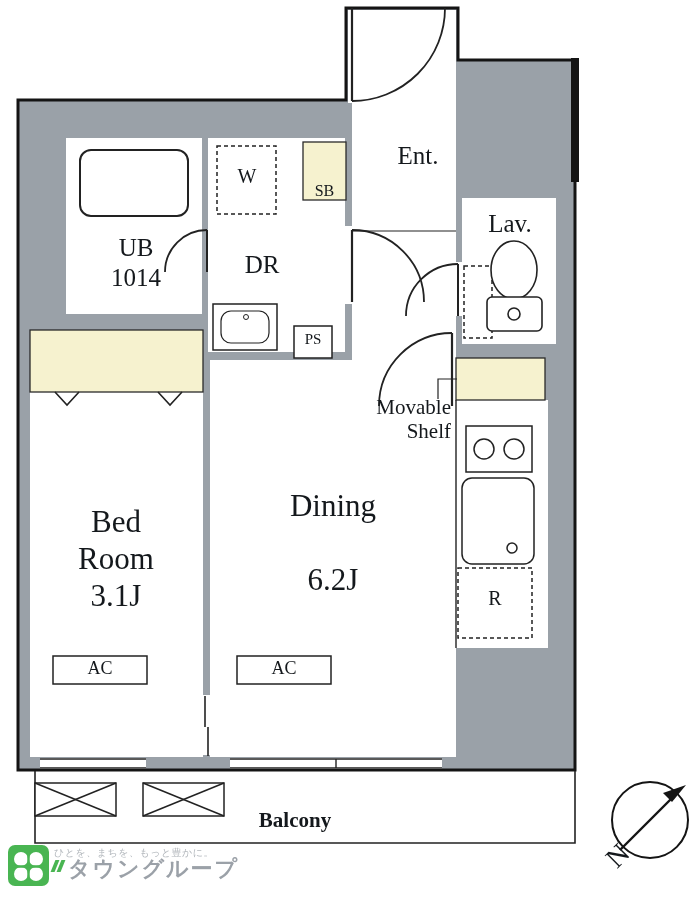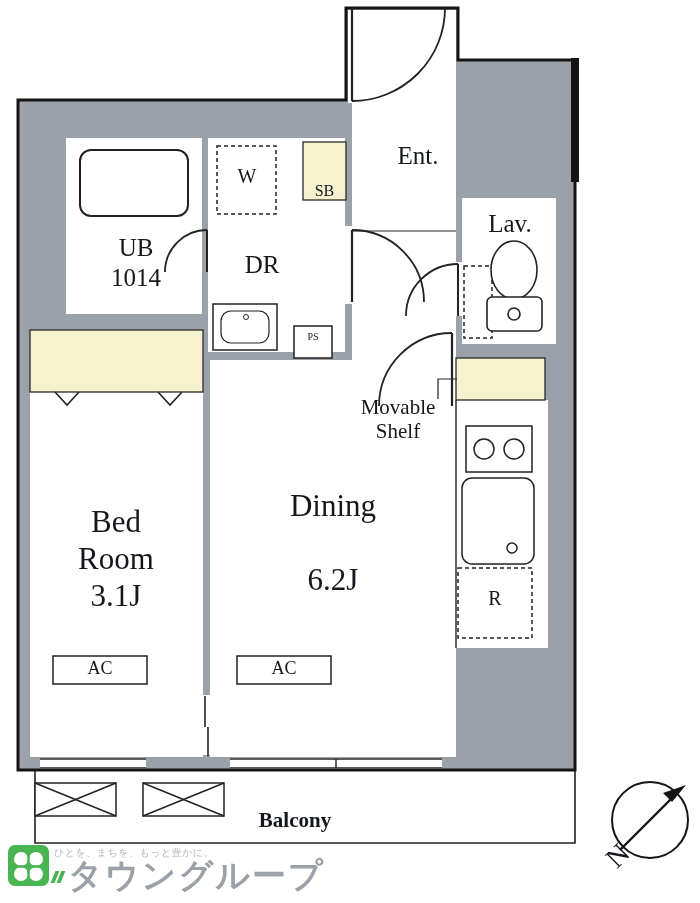--- a/index.html
+++ b/index.html
@@ -6,33 +6,33 @@
   .stage{position:relative;width:700px;height:903px;background:#ffffff;overflow:hidden;
          font-family:"Liberation Serif",serif;}
   .stage svg{position:absolute;left:0;top:0;}
   .lbl{position:absolute;color:#14181c;text-align:center;line-height:1.15;white-space:nowrap;}
   #lbl-ub{left:96px;top:233px;width:80px;font-size:25px;line-height:30px;}
   #lbl-w{left:217px;top:165px;width:60px;font-size:20px;}
   #lbl-sb{left:303px;top:158px;width:43px;font-size:16px;margin-top:24px;}
   #lbl-ent{left:378px;top:142px;width:80px;font-size:25px;}
   #lbl-dr{left:225px;top:251px;width:74px;font-size:25px;}
   #lbl-lav{left:472px;top:210px;width:76px;font-size:25px;text-align:center;}
-  #lbl-ps{left:294px;top:331px;width:38px;font-size:10px;}
+  #lbl-ps{left:294px;top:331px;width:38px;font-size:15px;}
   #lbl-clo{left:63px;top:340px;width:90px;font-size:25px;}
-  #lbl-shelf{left:345px;top:395px;width:106px;font-size:21px;line-height:24px;}
+  #lbl-shelf{left:345px;top:395px;width:106px;font-size:21px;line-height:24px;text-align:right;}
   #lbl-bed{left:41px;top:503px;width:150px;font-size:31px;line-height:37px;}
   #lbl-dk{left:258px;top:487px;width:150px;font-size:31px;line-height:37px;}
   #lbl-ac1{left:53px;top:658px;width:94px;font-size:18px;}
   #lbl-ac2{left:237px;top:658px;width:94px;font-size:18px;}
   #lbl-r{left:458px;top:587px;width:74px;font-size:20px;}
   #lbl-balcony{left:225px;top:808px;width:140px;font-size:21px;font-weight:bold;}
   #lbl-n{left:600px;top:838px;width:44px;height:44px;font-size:28px;transform:rotate(-45deg);}
   #footer-tagline{left:54px;top:847px;font-size:10px;color:#b2b7bc;
                   font-family:"Liberation Sans",sans-serif;text-align:right;letter-spacing:0.5px;}
-  #footer-brand{left:52px;top:856px;font-size:34px;font-weight:bold;color:#9ba1a8;
+  #footer-brand{left:52px;top:856px;font-size:22px;font-weight:bold;color:#9ba1a8;
                 font-family:"Liberation Sans",sans-serif;text-align:right;letter-spacing:2px;}
   .bmark{display:inline-block;position:relative;width:13px;height:16px;margin-right:3px;}
   .bmark i{position:absolute;top:0;width:4px;height:12px;background:#49b552;transform:skewX(-22deg);}
   .bmark i:first-child{left:1px;}
   .bmark i:last-child{left:7px;}
 </style>
 </head>
 <body>
 
 <div class="stage">

